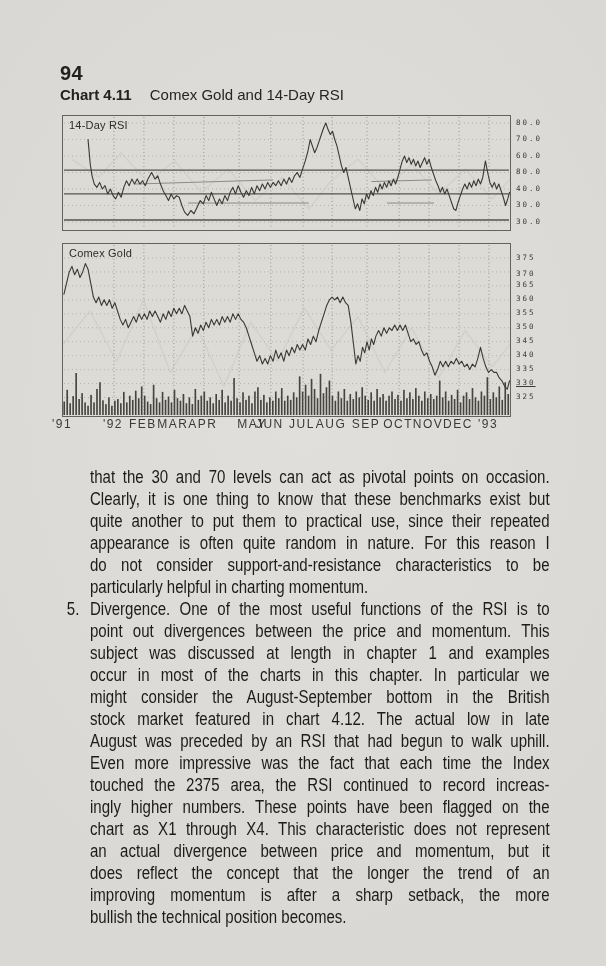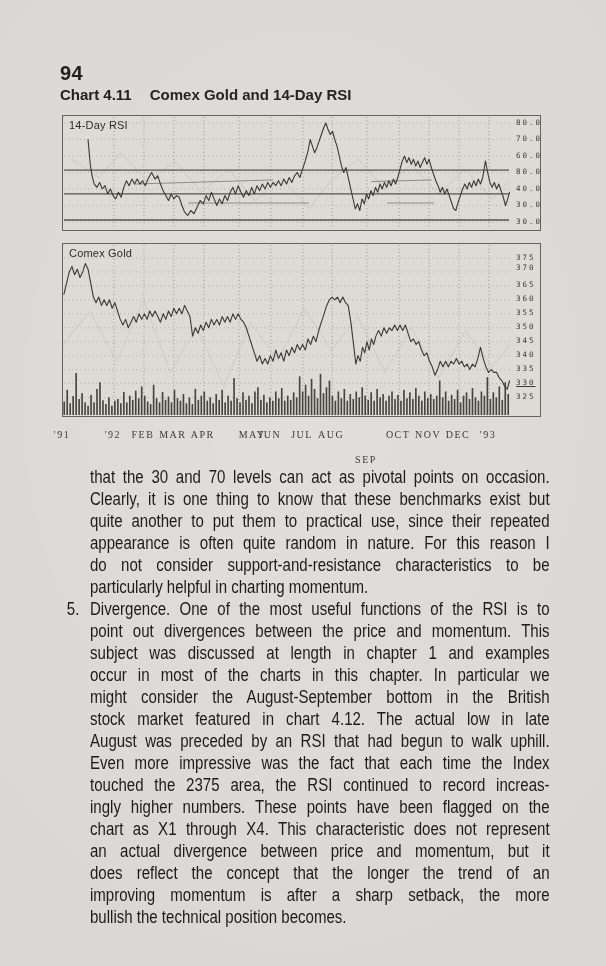--- a/index.html
+++ b/index.html
@@ -9,32 +9,32 @@
       radial-gradient(ellipse 130% 110% at 50% 42%, rgba(255,255,255,0.18), rgba(0,0,0,0) 55%),
       radial-gradient(ellipse 120% 120% at 50% 50%, #d9d8d4 60%, #c9c8c4 100%);
     font-family:"Liberation Sans","DejaVu Sans",sans-serif;
     color:#22211f;
   }
   .header-row{position:absolute; top:48px; left:60px; right:60px; height:18px;}
   .page-number{position:absolute; left:0; top:0; font-size:20px; font-weight:bold; letter-spacing:.3px;margin-top:14px;}
   .running-title{position:absolute; right:0; top:0; font-size:15px; font-weight:500; letter-spacing:.1px; color:#2a2927;}
   .chart-title-row{position:absolute; top:86px; left:60px; font-size:15px;}
   .chart-label{font-weight:bold; margin-right:18px;}
-  .chart-caption{font-weight:700; color:#262523;text-align:right;}
-
-  .panel{position:absolute; left:62px; width:447px; background:#dcdbd6; border:1.2px solid #63625c; box-sizing:content-box;padding-left:30px;}
+  .chart-caption{font-weight:400; color:#262523;text-align:right;}
+
+  .panel{position:absolute; left:62px; width:447px; background:#dcdbd6; border:1.2px solid #63625c; box-sizing:content-box;}
   .panel-rsi{top:115px; height:114px;}
   .panel-gold{top:243px; height:172px;}
   .panel svg{position:absolute; left:0; top:0; display:block;}
   .panel-label{position:absolute; left:6px; top:3px; font-size:11px; color:#2e2d2a; letter-spacing:.2px; z-index:3;}
 
   .ylabels{position:absolute; left:516px; width:42px;}
   .ylabels span{position:absolute; left:0; font-family:"DejaVu Sans Mono",monospace; font-size:7.5px; letter-spacing:2px; color:#3b3a37; white-space:nowrap;}
   .xlabels{position:absolute; left:62px; top:417px; width:447px; height:12px;}
-  .xlabels span{position:absolute; top:12px; transform:translateX(-50%); font-family:Liberation Serif, serif; font-size:10px; letter-spacing:1.5px; color:#3b3a37; white-space:nowrap;}
+  .xlabels span{position:absolute; top:0; transform:translateX(-50%); font-family:Liberation Sans, sans-serif; font-size:12px; letter-spacing:1.5px; color:#3b3a37; white-space:nowrap;}
 
   .textblock{
     position:absolute; left:90px; top:466px; width:535px;
     transform:scaleX(0.859); transform-origin:0 0;
     font-size:17.5px; line-height:22px; color:#1d1c1a;
   }
   .jline{text-align:justify; text-align-last:justify; height:22px; white-space:normal;}
   .jline.last{text-align-last:left;}
   .item-first{position:relative;}
   .item-num{position:absolute; left:-27px; top:0;}
@@ -272,21 +272,21 @@
         <rect x="432.5" y="153.36" width="1.639" height="17.64" fill="#45443f"></rect>
         <rect x="435.47999999999996" y="142.44" width="1.639" height="28.560000000000002" fill="#45443f"></rect>
         <rect x="438.46" y="155.88" width="1.639" height="15.12" fill="#45443f"></rect>
         <rect x="441.44" y="138.24" width="1.639" height="32.76" fill="#45443f"></rect>
         <rect x="444.41999999999996" y="150" width="1.639" height="21" fill="#45443f"></rect>
         <polyline points="0.894,50.27 3.576,39.11 6.257999999999999,27.95 8.94,22.37 11.622000000000002,30.740000000000002 14.304,25.16 16.986,33.53 19.668000000000003,27.95 22.35,19.58 25.031999999999996,25.16 27.714,39.11 30.396,53.06 33.078,58.64 35.76,53.06 38.442,61.43 41.124,55.85 43.806000000000004,61.43 46.48800000000001,55.85 49.17,64.22 51.852,58.64 54.534,67.00999999999999 57.216,75.38 59.898,80.96000000000001 62.580000000000005,75.38 65.262,83.75 67.944,78.17 70.626,72.59 73.30799999999999,78.17 75.99000000000001,69.8 78.67200000000001,75.38 81.354,69.8 84.036,75.38 86.71799999999999,67.00999999999999 89.4,72.59 92.08200000000001,67.00999999999999 94.764,72.59 97.446,78.17 100.12799999999999,69.8 102.81,75.38 105.492,67.00999999999999 108.17399999999999,72.59 110.856,64.22 113.538,69.8 116.22,64.22 118.902,69.8 121.584,61.43 124.266,67.00999999999999 126.948,72.59 129.63,92.12 132.312,83.75 134.994,89.33 137.676,80.96000000000001 140.358,86.54 143.04,78.17 145.722,83.75 148.404,75.38 151.08599999999998,80.96000000000001 153.768,75.38 156.45,80.96000000000001 159.132,72.59 161.81400000000002,78.17 164.496,72.59 167.178,78.17 169.86,69.8 172.542,75.38 175.22400000000002,69.8 177.90599999999998,75.38 180.588,78.17 183.26999999999998,83.75 185.95200000000003,92.12 188.63400000000001,100.49 191.316,108.86 193.998,117.23 196.68,111.65 199.362,120.02 202.044,114.44 204.72599999999997,120.02 207.408,111.65 210.08999999999997,117.23 212.77200000000002,106.07000000000001 215.454,114.44 218.136,108.86 220.81799999999998,117.23 223.5,106.07000000000001 226.18200000000002,111.65 228.864,103.28 231.54600000000002,108.86 234.228,100.49 236.91000000000003,106.07000000000001 239.592,100.49 242.27400000000003,106.07000000000001 244.95599999999996,94.91 247.63799999999998,100.49 250.32000000000002,92.12 253.00200000000004,97.7 255.68400000000003,86.54 258.366,78.17 261.048,69.8 263.72999999999996,61.43 266.412,55.85 269.094,53.06 271.776,55.85 274.45799999999997,53.06 277.14,58.64 279.822,53.06 282.504,58.64 285.186,61.43 287.868,78.17 290.55,100.49 292.785,120.02 295.02000000000004,111.65 297.255,117.23 299.49,103.28 301.725,108.86 303.96000000000004,97.7 306.19500000000005,106.07000000000001 308.42999999999995,94.91 310.66499999999996,100.49 312.9,92.12 315.582,86.54 318.264,92.12 320.94599999999997,83.75 323.62800000000004,89.33 326.31,83.75 328.992,86.54 331.674,80.96000000000001 334.356,86.54 337.038,80.96000000000001 339.72,86.54 342.40199999999993,80.96000000000001 345.084,89.33 347.766,97.7 350.44800000000004,94.91 353.13,100.49 355.81199999999995,97.7 358.494,106.07000000000001 361.176,111.65 363.858,108.86 366.53999999999996,117.23 369.222,122.81 371.90400000000005,131.18 374.586,125.6 377.26800000000003,117.23 379.95,122.81 382.632,117.23 385.314,122.81 387.996,117.23 390.67800000000005,120.02 393.36,114.44 396.042,120.02 398.724,117.23 401.406,122.81 404.088,120.02 406.77000000000004,125.6 409.45199999999994,120.02 412.134,122.81 414.816,114.44 417.49800000000005,103.28 420.17999999999995,114.44 422.86199999999997,122.81 425.54400000000004,128.39 428.226,125.6 430.908,128.39 433.59,128.39 436.272,133.97 438.954,136.76 441.63599999999997,142.34 444.31800000000004,145.13 446.55300000000005,136.76" fill="none" stroke="#3a3936" stroke-width="1.1" stroke-linejoin="round" stroke-linecap="round"></polyline>
       </svg>
   </div>
   <div class="ylabels" id="ylabels-gold" style="top:243px;">
       <span style="top: 9.5px;">375</span>
-      <span style="top: 20px;">370</span>
+      <span style="top: 26px;">370</span>
       <span style="top: 37.4px;">365</span>
       <span style="top: 51.35px;">360</span>
       <span style="top: 65.3px;">355</span>
       <span style="top: 79.25px;">350</span>
       <span style="top: 93.2px;">345</span>
       <span style="top: 107.15px;">340</span>
       <span style="top: 121.1px;">335</span>
       <span style="top: 135.05px; text-decoration: underline;">330</span>
       <span style="top: 149px;">325</span>
     </div>
@@ -294,21 +294,21 @@
   <div class="xlabels" id="xlabels">
       <span style="left: 0px;">'91</span>
       <span style="left: 50.958px;">'92</span>
       <span style="left: 80.907px;">FEB</span>
       <span style="left: 110.856px;">MAR</span>
       <span style="left: 140.805px;">APR</span>
       <span style="left: 176.118px; padding-left: 28px;">MAY</span>
       <span style="left: 207.855px;">JUN</span>
       <span style="left: 240.039px;">JUL</span>
       <span style="left: 269.094px; text-align: center;">AUG</span>
-      <span style="left: 303.96px; margin-top: 25px;">SEP</span>
+      <span style="left: 303.96px;">SEP</span>
       <span style="left: 336.144px;">OCT</span>
       <span style="left: 366.093px;">NOV</span>
       <span style="left: 396.042px;">DEC</span>
       <span style="left: 425.991px;">'93</span>
     </div>
 
   <div class="textblock" id="textblock">
       <div class="jline">that the 30 and 70 levels can act as pivotal points on occasion.</div>
       <div class="jline">Clearly, it is one thing to know that these benchmarks exist but</div>
       <div class="jline">quite another to put them to practical use, since their repeated</div>

